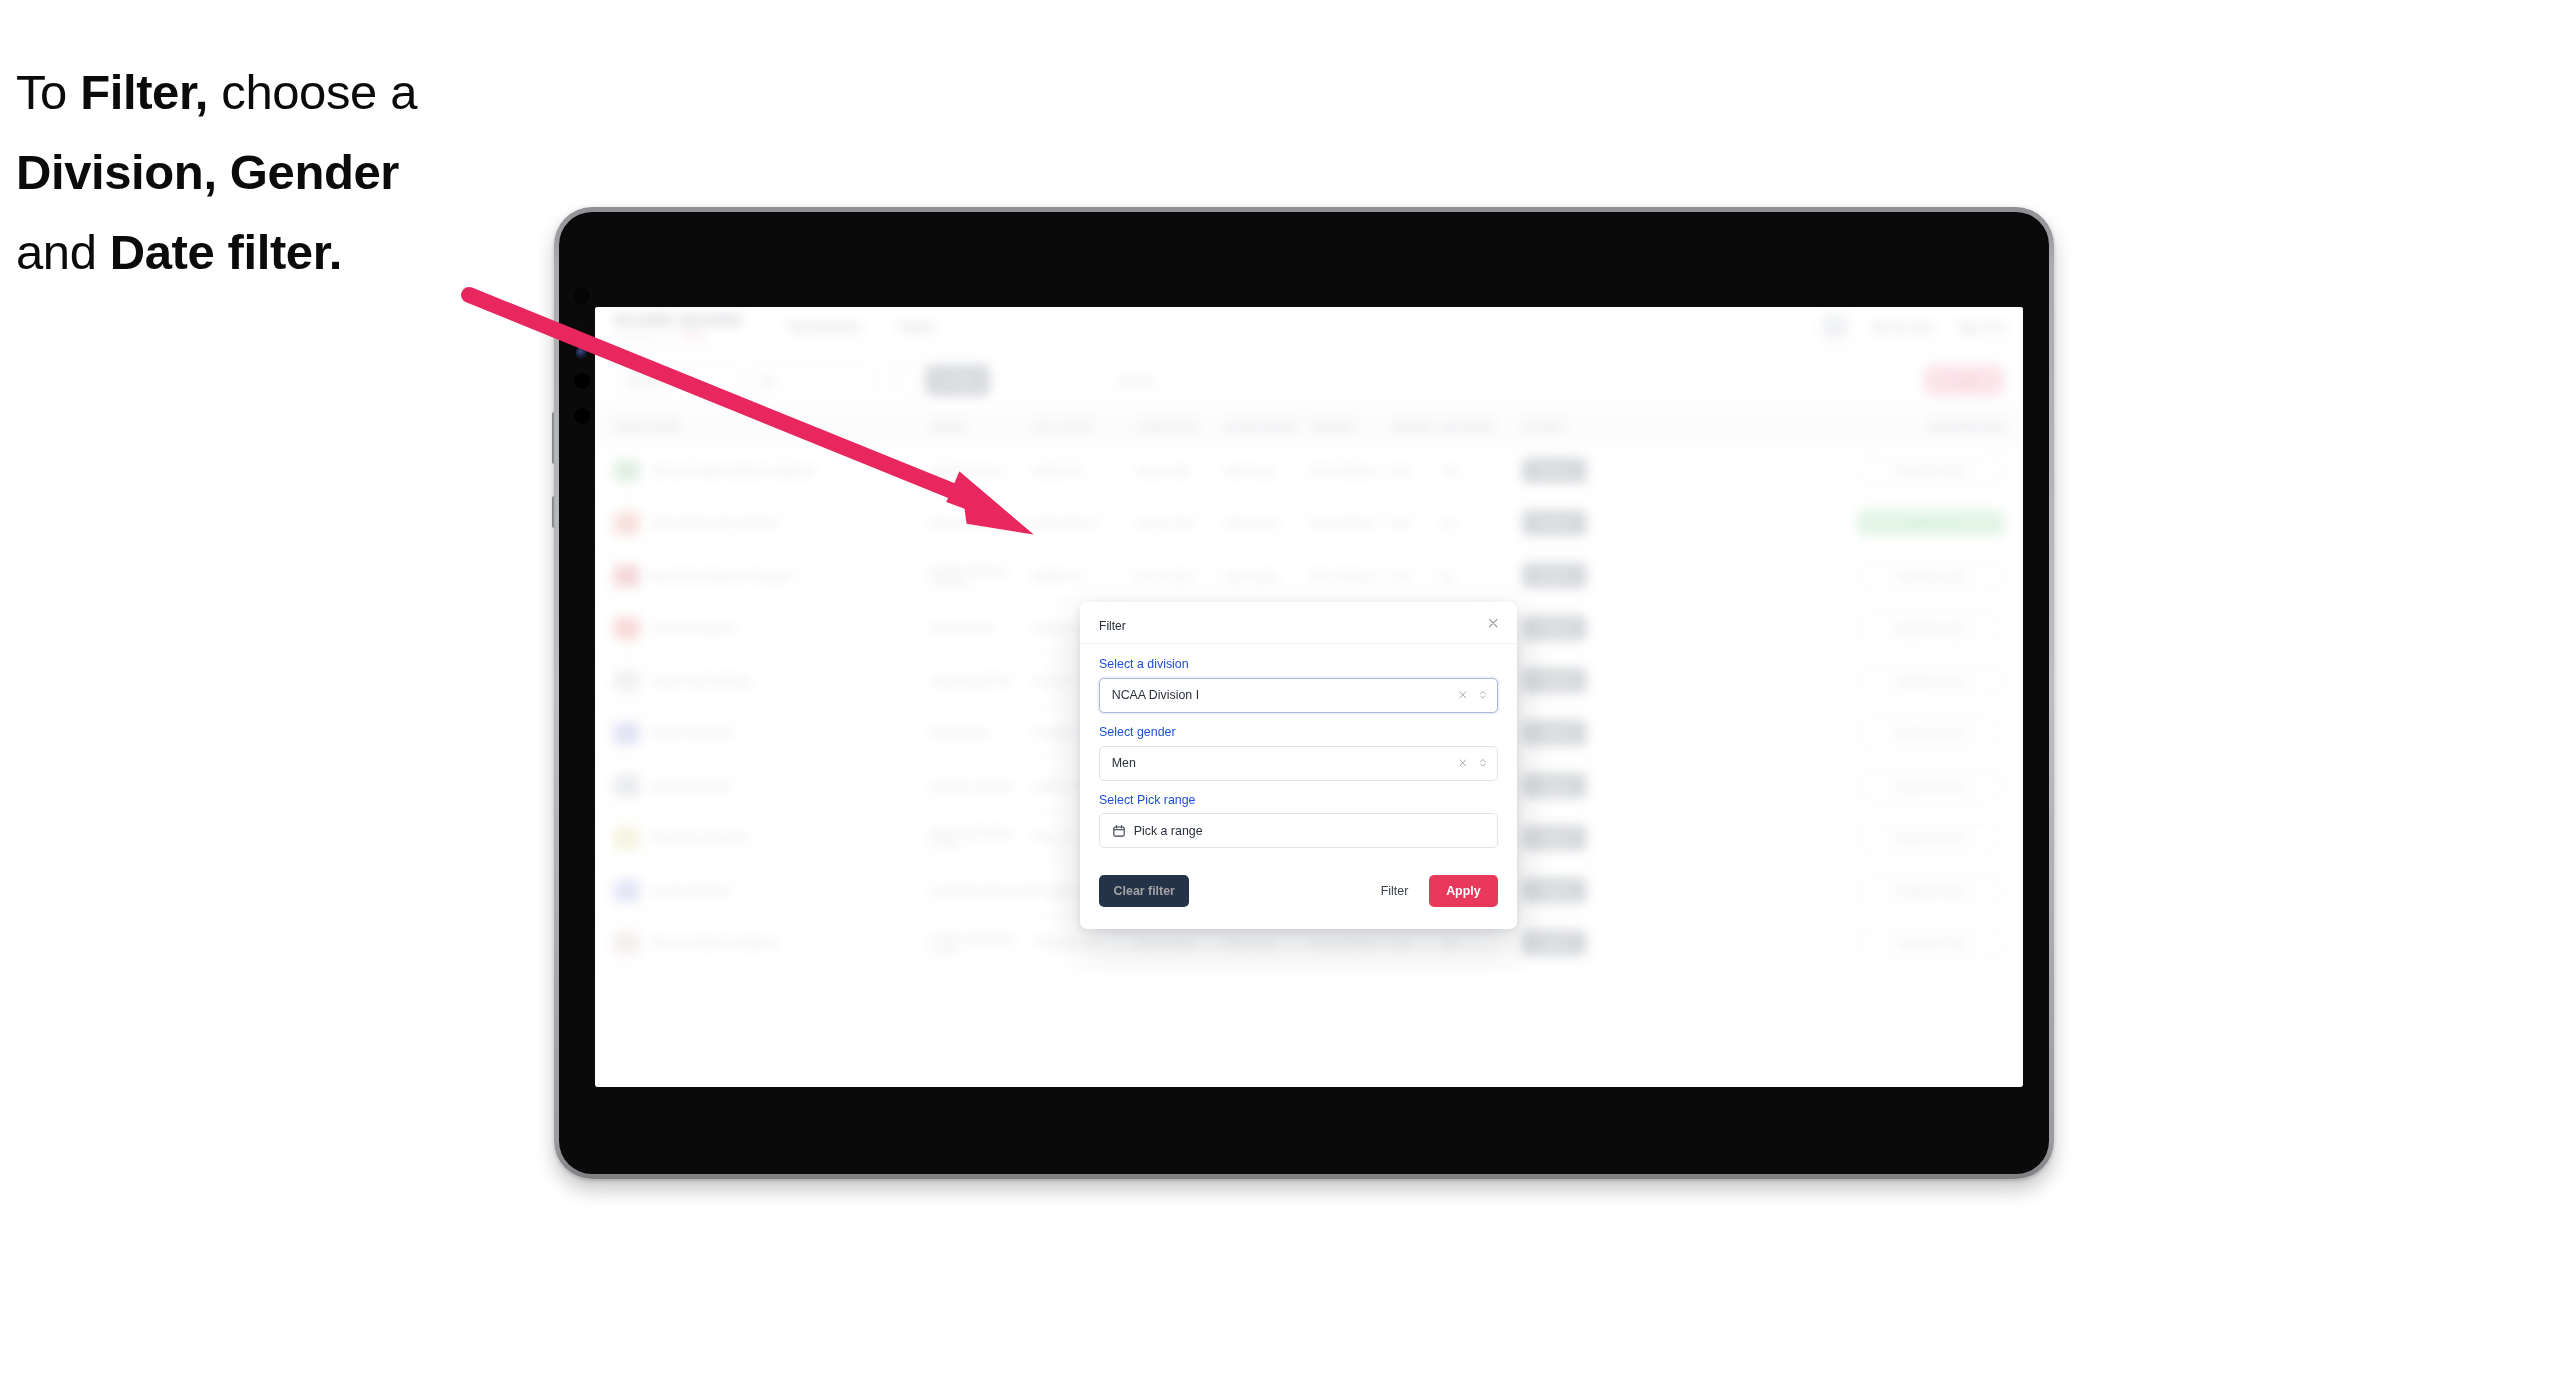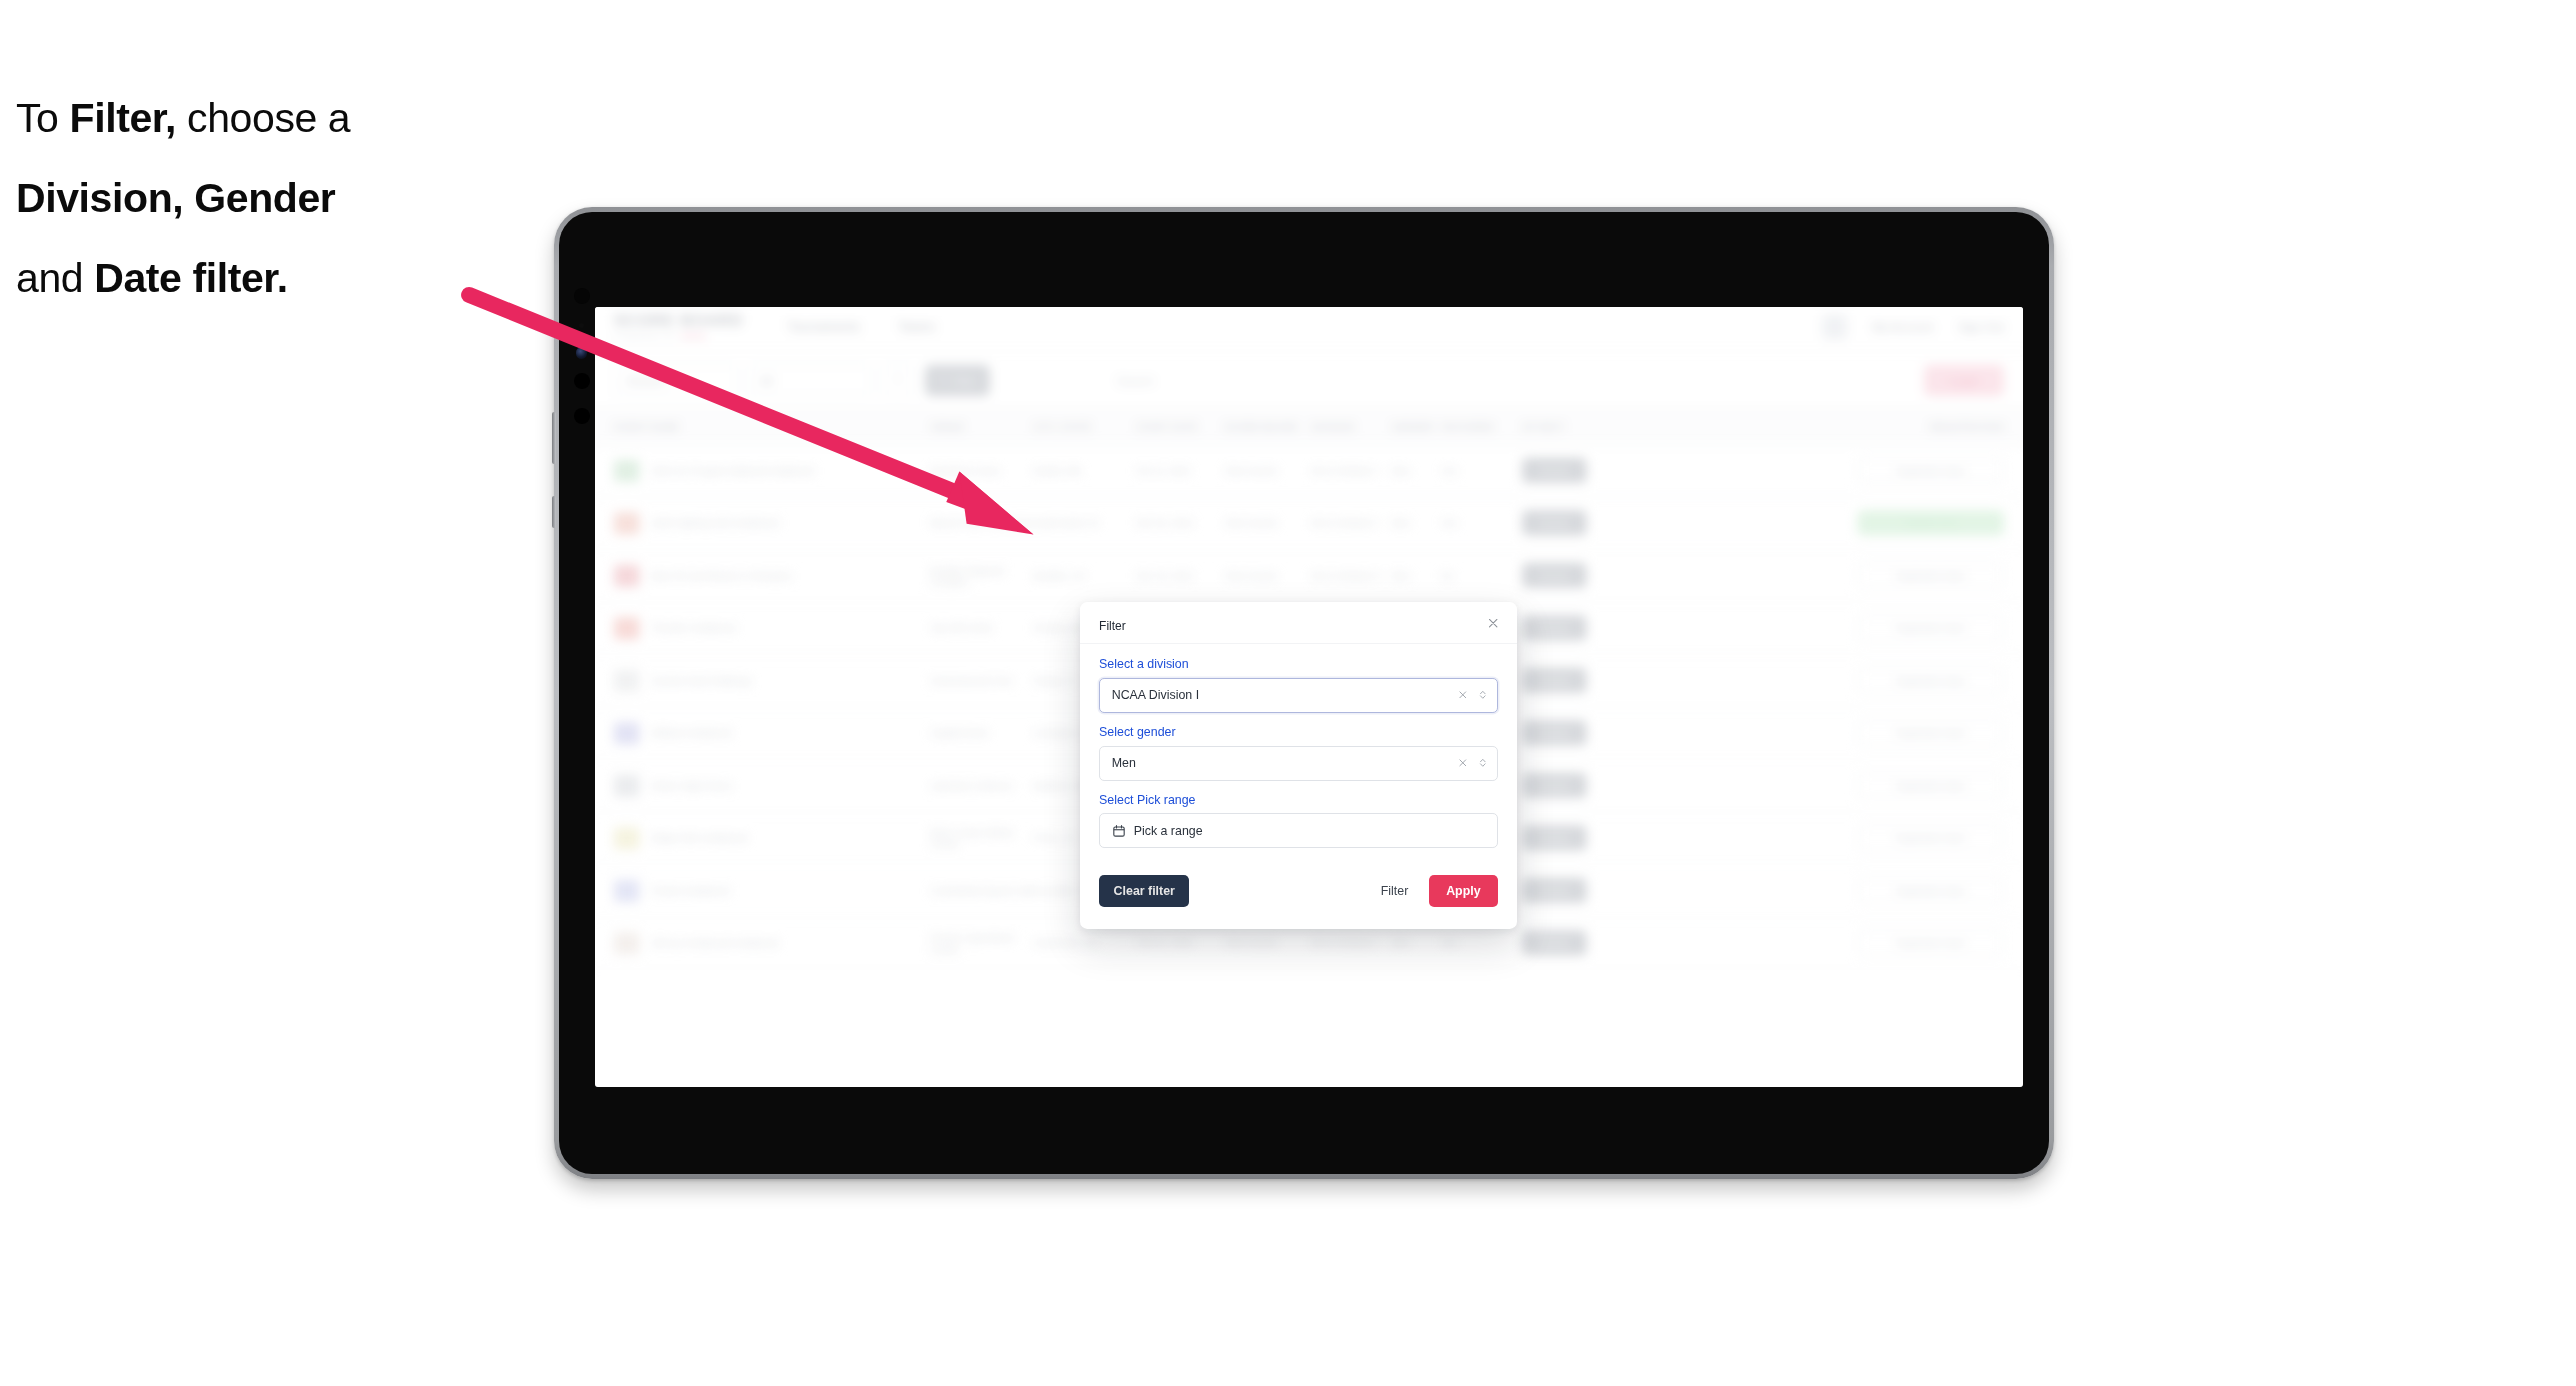--- a/index.html
+++ b/index.html
@@ -16,23 +16,23 @@
     position: relative;
     width: 2576px;
     height: 1386px;
     background: #ffffff;
   }
 
   
   #caption {
     position: absolute;
     left: 16px;
-    top: 78px;
+    top: 52px;
     width: 553px;
-    font-size: 41px;
+    font-size: 49px;
     line-height: 80px;
     letter-spacing: -0.4px;
     color: #0b0b0b;
     font-weight: 400;
   }
   #caption .ln { display: block; white-space: nowrap; }
   #caption b { font-weight: 700; }
 
   
   #tablet {
@@ -248,21 +248,21 @@
 
   .modal-foot {
     display: flex; align-items: center;
     padding: 11.6px 19px 19px 19px;
   }
   .btn {
     border: none; border-radius: 5.1px; cursor: pointer;
     font-family: "Liberation Sans", sans-serif;
   }
   .btn-clear {
-    background: #253349; color: #e5e5e5;
+    background: #253349; color: #a3a3a3;
     height: 32px; padding: 0 14.5px; font-size: 12.4px; font-weight: 600;
   }
   .foot-right { margin-left: auto; display: flex; align-items: center; gap: 16px; }
   .btn-cancel {
     background: transparent; color: #3c434d; font-size: 12.4px; padding: 0 4.4px; height: 32px;
   }
   .btn-apply {
     background: #e8395c; color: #ffffff;
     height: 32px; padding: 0 17.5px; font-size: 12.4px; font-weight: 600;
   }

